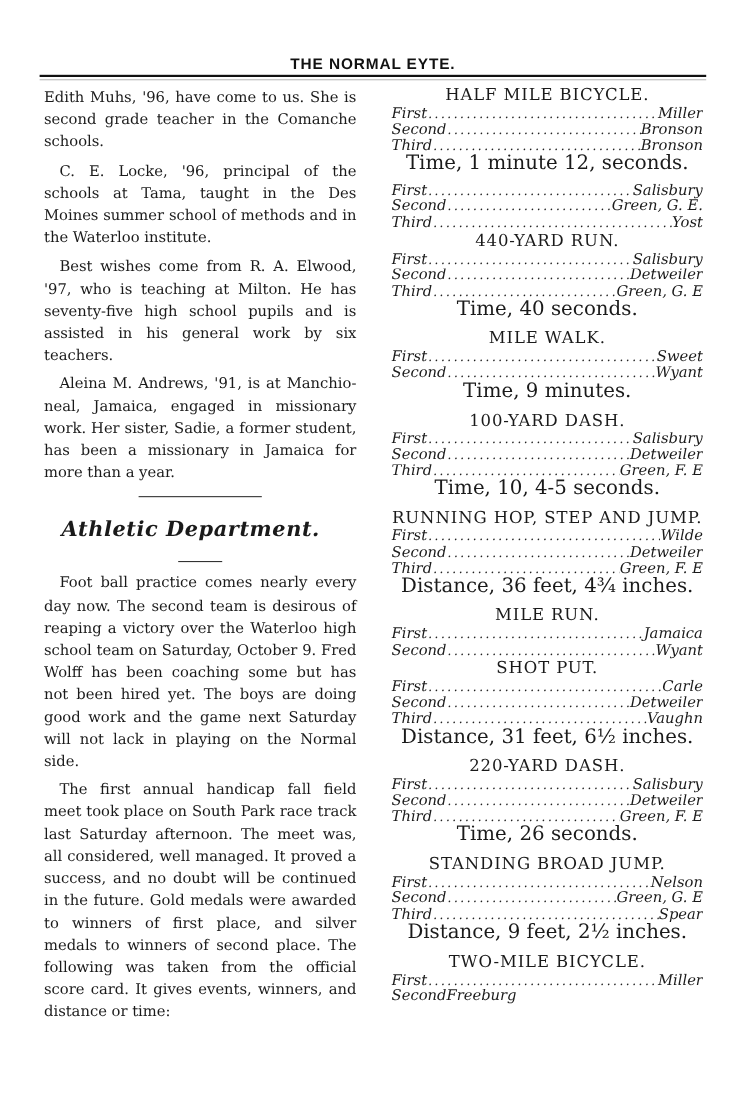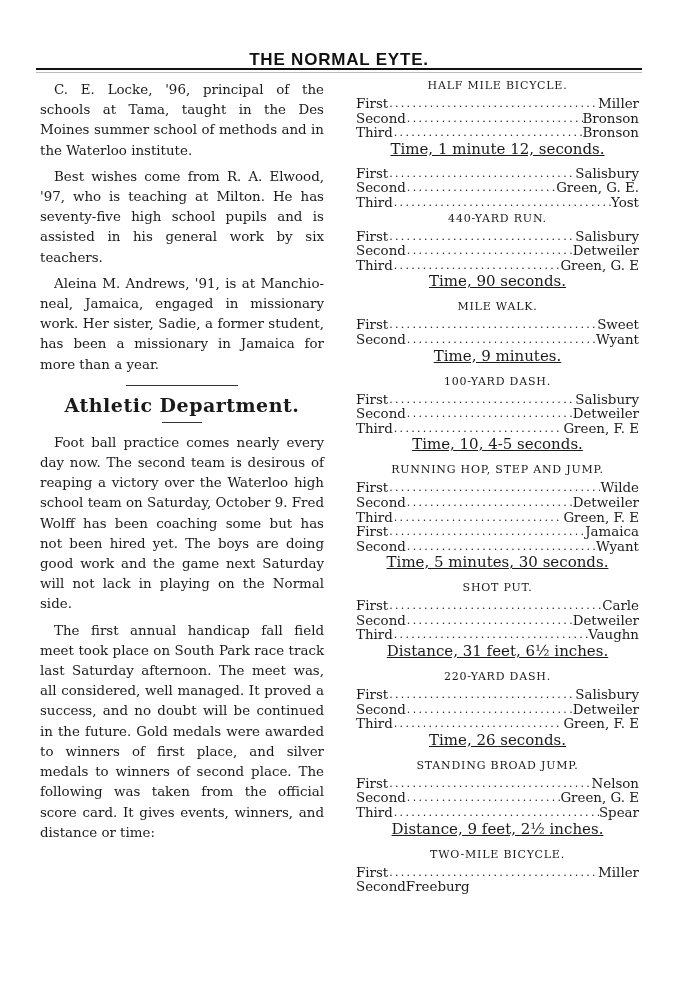--- a/index.html
+++ b/index.html
@@ -16,21 +16,21 @@
     color: #1a1a1a;
   }
   .page-header {
     position: absolute;
     left: 36px;
     top: 50px;
     width: 606px;
     text-align: center;
     font-family: "Liberation Sans", "DejaVu Sans", sans-serif;
     font-weight: bold;
-    font-size: 17px;
+    font-size: 14px;
     letter-spacing: 0.8px;
     color: #111;
   }
   .header-rule {
     position: absolute;
     left: 36px;
     top: 68px;
     width: 606px;
     height: 2px;
     background: #111;
@@ -67,55 +67,56 @@
   .para.first {
     text-indent: 0;
   }
   .dept-rule-top {
     width: 112px;
     height: 1px;
     background: #333;
     margin: 10px auto 6px auto;
   }
   .dept-title {
-    text-align: center;
     font-family: "DejaVu Serif", serif;
+    font-style: italic;
     font-weight: bold;
     font-size: 19px;
     letter-spacing: 0.5px;
     line-height: 26px;
-    margin: 4px;
+    margin: 16px;
   }
   .dept-rule-bottom {
     width: 40px;
     height: 1px;
     background: #333;
     margin: 4px auto 10px auto;
   }
   .event-title {
     text-align: center;
     font-variant: small-caps;
     text-transform: lowercase;
     font-size: 11.5px;
     letter-spacing: 0.8px;
     line-height: 16px;
     margin: 0 0 3px 0;
   }
   .event-title.upper {
     text-transform: uppercase;
     font-variant: normal;
-    font-size: 11px;
+    font-size: 15px;
   }
   .result-row {
     display: flex;
     align-items: flex-end;
     line-height: 14.6px;
     font-size: 13.4px;
     white-space: nowrap;
     overflow: hidden;
+    font-style: italic;
   }
   .result-row .place {
     flex: 0 0 auto;
   }
   .result-row .leader {
     flex: 1 1 auto;
     overflow: hidden;
     letter-spacing: 2.3px;
     font-size: 11px;
     color: #222;
@@ -123,36 +124,36 @@
   }
   .result-row .leader::before {
     content: "....................................................................................................";
   }
   .result-row .winner {
     flex: 0 0 auto;
   }
   .event-note {
     text-align: center;
     line-height: 16px;
-    font-size: 15px;
+    font-size: 18px;
     margin: 0 0 10px 0;
-    text-decoration: underline;
   }
   .event {
     margin: 0;
   }
 </style>
 </head>
 <body>
 
 <div class="page-header">THE NORMAL EYTE.</div>
 <div class="header-rule"></div>
 <div class="header-rule-thin"></div>
 
 <div class="col-left">
+  <p class="para first">Edith Muhs, '96, have come to us. She is second grade teacher in the Comanche schools.</p>
   <p class="para">C. E. Locke, '96, principal of the schools at Tama, taught in the Des Moines sum­mer school of methods and in the Waterloo institute.</p>
   <p class="para">Best wishes come from R. A. Elwood, '97, who is teaching at Milton. He has seventy-five high school pupils and is assisted in his general work by six teachers.</p>
   <p class="para">Aleina M. Andrews, '91, is at Manchio­neal, Jamaica, engaged in missionary work. Her sister, Sadie, a former student, has been a missionary in Jamaica for more than a year.</p>
 
   <div class="dept-rule-top"></div>
   <h2 class="dept-title">Athletic Department.</h2>
   <div class="dept-rule-bottom"></div>
 
   <p class="para">Foot ball practice comes nearly every day now. The second team is desirous of reaping a victory over the Waterloo high school team on Saturday, October 9. Fred Wolff has been coaching some but has not been hired yet. The boys are doing good work and the game next Saturday will not lack in playing on the Normal side.</p>
   <p class="para">The first annual handicap fall field meet took place on South Park race track last Saturday afternoon. The meet was, all considered, well managed. It proved a success, and no doubt will be continued in the future. Gold medals were awarded to winners of first place, and silver medals to winners of second place. The following was taken from the official score card. It gives events, winners, and distance or time:</p>
@@ -212,21 +213,21 @@
           <span class="place">Second</span>
           <span class="leader"></span>
           <span class="winner">Detweiler</span>
         </div>
         <div class="result-row">
           <span class="place">Third</span>
           <span class="leader"></span>
           <span class="winner">Green, G. E</span>
         </div>
       </div>
-    <div class="event-note">Time, 90 seconds.</div>
+    <div class="event-note">Time, 40 seconds.</div>
   </div>
     <div class="event">
     <div class="event-title upper">MILE WALK.</div>
     <div class="rows">
         <div class="result-row">
           <span class="place">First</span>
           <span class="leader"></span>
           <span class="winner">Sweet</span>
         </div>
         <div class="result-row">
@@ -270,35 +271,36 @@
           <span class="place">Second</span>
           <span class="leader"></span>
           <span class="winner">Detweiler</span>
         </div>
         <div class="result-row">
           <span class="place">Third</span>
           <span class="leader"></span>
           <span class="winner">Green, F. E</span>
         </div>
       </div>
-  </div>
-    <div class="event">
+    <div class="event-note">Distance, 36 feet, 4¾ inches.</div>
+  </div>
+    <div class="event">
+    <div class="event-title upper">MILE RUN.</div>
     <div class="rows">
         <div class="result-row">
           <span class="place">First</span>
           <span class="leader"></span>
           <span class="winner">Jamaica</span>
         </div>
         <div class="result-row">
           <span class="place">Second</span>
           <span class="leader"></span>
           <span class="winner">Wyant</span>
         </div>
       </div>
-    <div class="event-note">Time, 5 minutes, 30 seconds.</div>
   </div>
     <div class="event">
     <div class="event-title upper">SHOT PUT.</div>
     <div class="rows">
         <div class="result-row">
           <span class="place">First</span>
           <span class="leader"></span>
           <span class="winner">Carle</span>
         </div>
         <div class="result-row">

